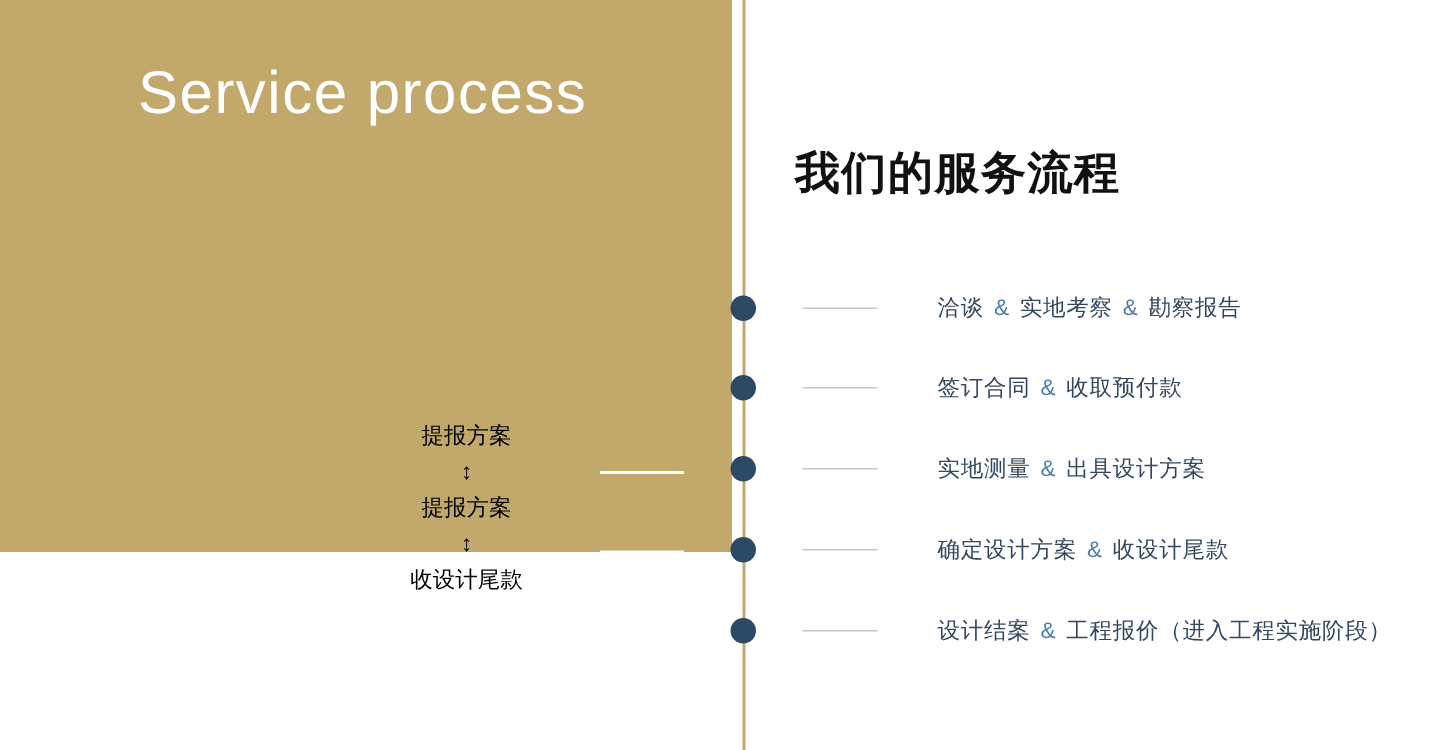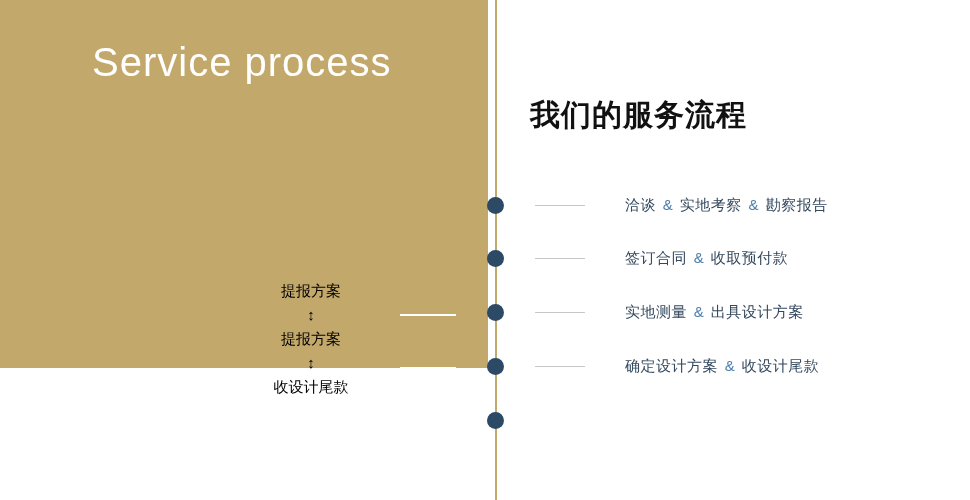--- a/index.html
+++ b/index.html
@@ -103,20 +103,24 @@
         <span class="step-text">签订合同 <span class="amp">&amp;</span> 收取预付款</span>
       </div>
       <div class="step-row" style="top: 356.25px;">
         <span class="step-line"></span>
         <span class="step-text">确定设计方案 <span class="amp">&amp;</span> 收设计尾款</span>
       </div>
       <div class="step-row" style="top: 302.5px;">
         <span class="step-line"></span>
         <span class="step-text">实地测量 <span class="amp">&amp;</span> 出具设计方案</span>
       </div>
+      <div class="step-row" style="top: 410px;">
+        <span class="step-line"></span>
+        <span class="step-text">设计结案 <span class="amp">&amp;</span> 工程报价（进入工程实施阶段）</span>
+      </div>
     </div>
 
 <div class="timeline-dot" style="top: 196.5px;"></div>
     <div class="timeline-dot" style="top: 250.25px;"></div>
     <div class="timeline-dot" style="top: 304px;"></div>
     <div class="timeline-dot" style="top: 357.75px;"></div>
     <div class="timeline-dot" style="top: 411.5px;"></div>
   </div>
 
 </body></html>

